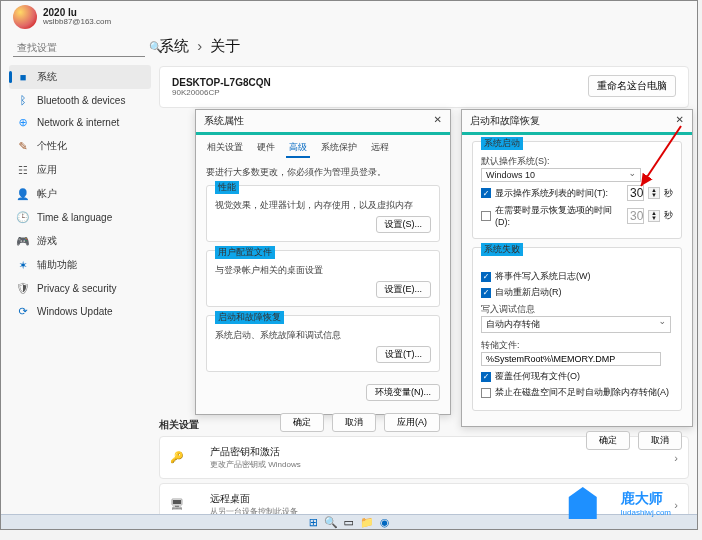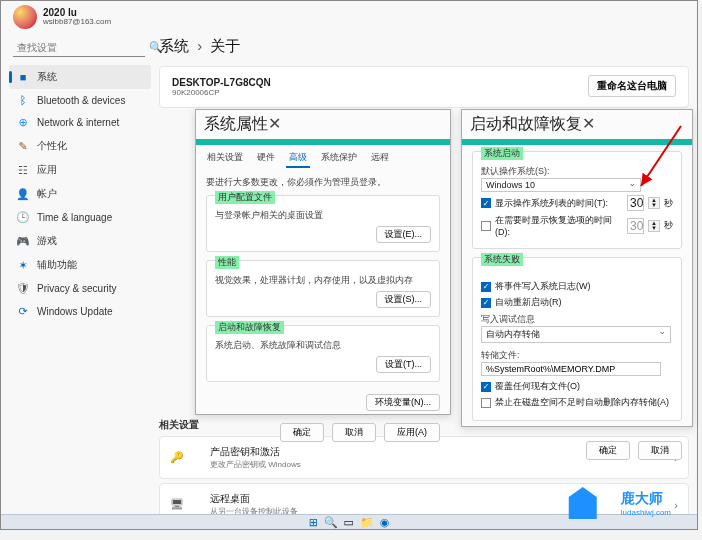--- a/index.html
+++ b/index.html
@@ -22,40 +22,40 @@
 .nav-item.active { background: #eaeaea; position: relative; }
 .nav-item.active::before { content: ""; position: absolute; left: 0; top: 6px; bottom: 6px; width: 3px; background: #0067c0; border-radius: 2px; }
 .nav-icon { width: 12px; display: inline-flex; justify-content: center; font-size: 11px; }
 
 .main { flex: 1; padding: 0 8px; position: relative; }
 .breadcrumb { font-size: 15px; color: #111; padding: 6px 0 10px 0; }
 .bc-sep { margin: 0 4px; color: #555; }
 .card { background: #fff; border: 1px solid #e6e6e6; border-radius: 4px; padding: 10px 12px; margin-bottom: 6px; }
 .pc-name { font-size: 10px; font-weight: 600; }
 .pc-sub { font-size: 8px; color: #666; }
-.rename-btn { float: right; background: #fdfdfd; border: 1px solid #d0d0d0; border-radius: 3px; padding: 3px 8px; font-size: 10px; cursor: pointer; margin-top: -2px; font-weight: bold; }
+.rename-btn { float: right; background: #fdfdfd; border: 1px solid #d0d0d0; border-radius: 3px; padding: 3px 8px; font-size: 10px; cursor: pointer; margin-top: -2px; }
 
 .section-title { font-size: 10px; font-weight: 600; color: #333; margin: 8px 0 4px 0; }
 .setting-row { display: flex; align-items: center; gap: 10px; border: 1px solid #e6e6e6; background: #fff; border-radius: 4px; padding: 8px 10px; margin-bottom: 4px; cursor: pointer; }
 .setting-row .ricon { width: 14px; text-align: center; color: #555; }
 .setting-row .rtxt { flex: 1; margin-left: 16px; }
 .setting-row .rtitle { font-size: 10px; }
 .setting-row .rsub { font-size: 8px; color: #777; }
 .setting-row .chev { color: #777; }
 
 
 .dialog { position: absolute; background: #fbfbfb; border: 1px solid #aaa; box-shadow: 0 2px 8px rgba(0,0,0,.15); font-size: 10px; }
-.dialog .dlg-title { padding: 4px 8px; font-size: 16px; color: #222; border-bottom: 6px solid #14b8a6; display: flex; }
+.dialog .dlg-title { padding: 4px 8px; font-size: 10px; color: #222; border-bottom: 3px solid #14b8a6; display: flex; justify-content: space-between; }
 .dialog .close { cursor: pointer; color: #444; }
 .tabs { display: flex; gap: 8px; padding: 4px 8px 0 8px; font-size: 9px; color: #444; }
 .tabs span { padding: 2px 3px; cursor: pointer; }
 .tabs span.sel { color: #0067c0; border-bottom: 2px solid #0067c0; }
 .dlg-body { padding: 6px 10px; }
 .group { border: 1px solid #dcdcdc; border-radius: 3px; background: #fff; padding: 6px 8px 8px 8px; margin-bottom: 8px; position: relative; }
-.group-title { font-size: 9px; color: #333; position: relative; top: -11px; background: #86efac; padding: 0 3px; display: inline-block; }
+.group-title { font-size: 9px; color: #333; position: relative; top: -11px; background: #0ea5e9; padding: 0 3px; display: inline-block; }
 .desc { font-size: 9px; color: #444; margin-top: -6px; }
 .smallbtn { float: right; background: #fdfdfd; border: 1px solid #c8c8c8; border-radius: 3px; padding: 1px 8px; font-size: 9px; cursor: pointer; margin-top: 4px; }
 .btnrow { display: flex; gap: 8px; justify-content: flex-end; padding: 6px 10px; }
 .btn { background: #fdfdfd; border: 1px solid #c8c8c8; border-radius: 3px; padding: 2px 12px; font-size: 9px; cursor: pointer; }
 
 .field-row { display: flex; align-items: center; gap: 4px; margin: 3px 0; font-size: 9px; }
 .field-row label { flex: 1; }
 .select { border: 1px solid #c8c8c8; background: #fff; padding: 1px 18px 1px 4px; font-size: 9px; position: relative; display: inline-block; min-width: 160px; }
 .select::after { content: "⌄"; position: absolute; right: 4px; top: -1px; color: #666; }
 .numbox { border: 1px solid #c8c8c8; width: 17px; padding: 0 2px; font-size: 12px; text-align: right; background: #fff; }
@@ -187,30 +187,30 @@
         <span>相关设置</span>
         <span>硬件</span>
         <span class="sel">高级</span>
         <span>系统保护</span>
         <span>远程</span>
       </div>
     <div class="dlg-body">
       <div class="desc" style="margin:2px 0 6px 0;">要进行大多数更改，你必须作为管理员登录。</div>
 
       <div class="group">
+        <span class="group-title">性能</span>
+        <div class="desc">视觉效果，处理器计划，内存使用，以及虚拟内存</div>
+        <button class="smallbtn">设置(S)...</button>
+        <div style="clear:both"></div>
+      </div>
+
+      <div class="group">
         <span class="group-title">用户配置文件</span>
         <div class="desc">与登录帐户相关的桌面设置</div>
         <button class="smallbtn">设置(E)...</button>
-        <div style="clear:both"></div>
-      </div>
-
-      <div class="group">
-        <span class="group-title">性能</span>
-        <div class="desc">视觉效果，处理器计划，内存使用，以及虚拟内存</div>
-        <button class="smallbtn">设置(S)...</button>
         <div style="clear:both"></div>
       </div>
 
       <div class="group">
         <span class="group-title">启动和故障恢复</span>
         <div class="desc">系统启动、系统故障和调试信息</div>
         <button class="smallbtn">设置(T)...</button>
         <div style="clear:both"></div>
       </div>
 

